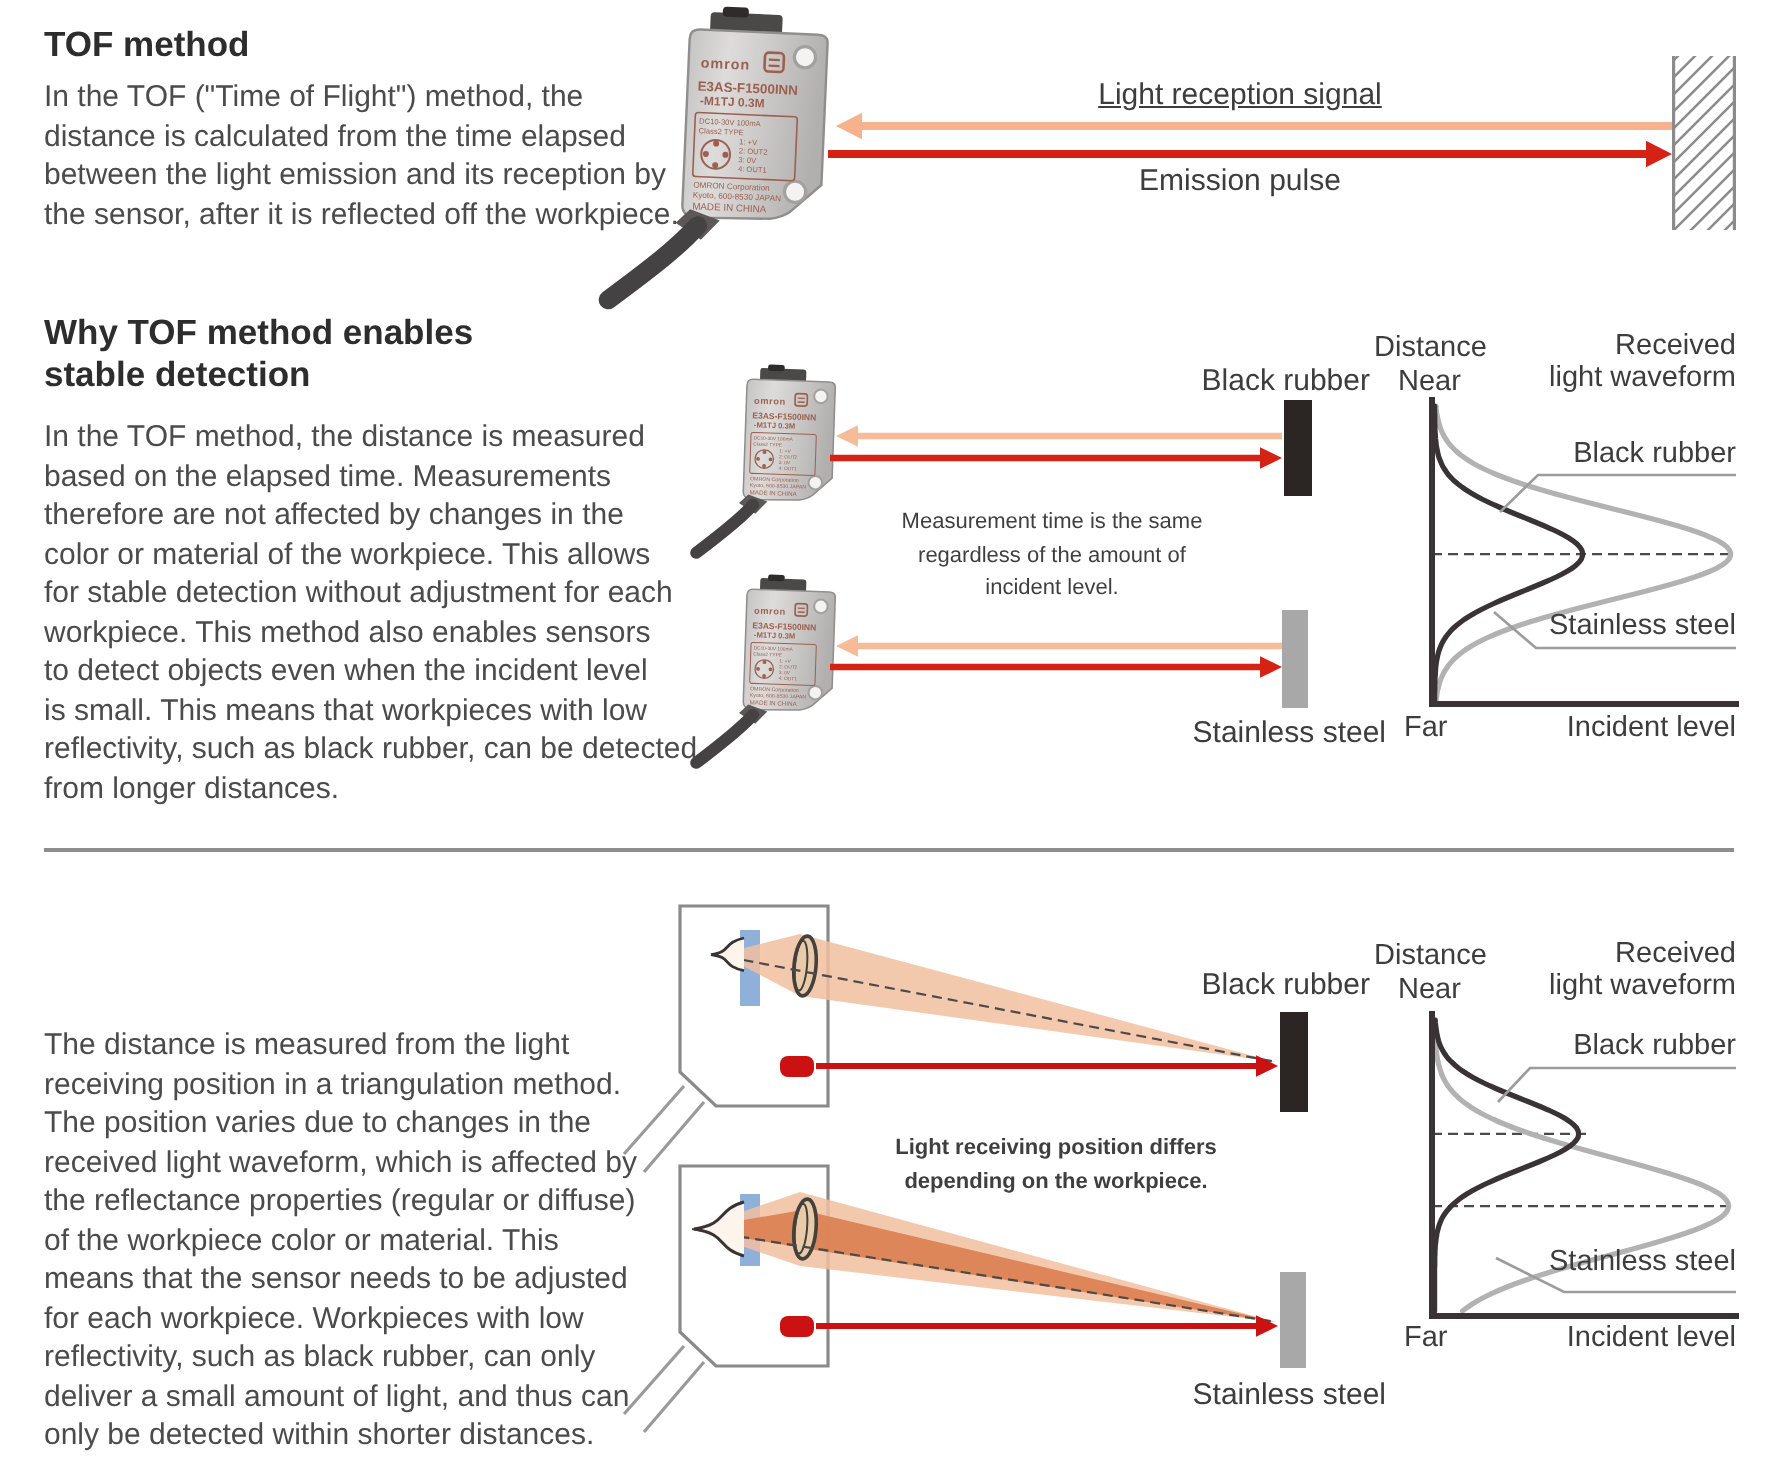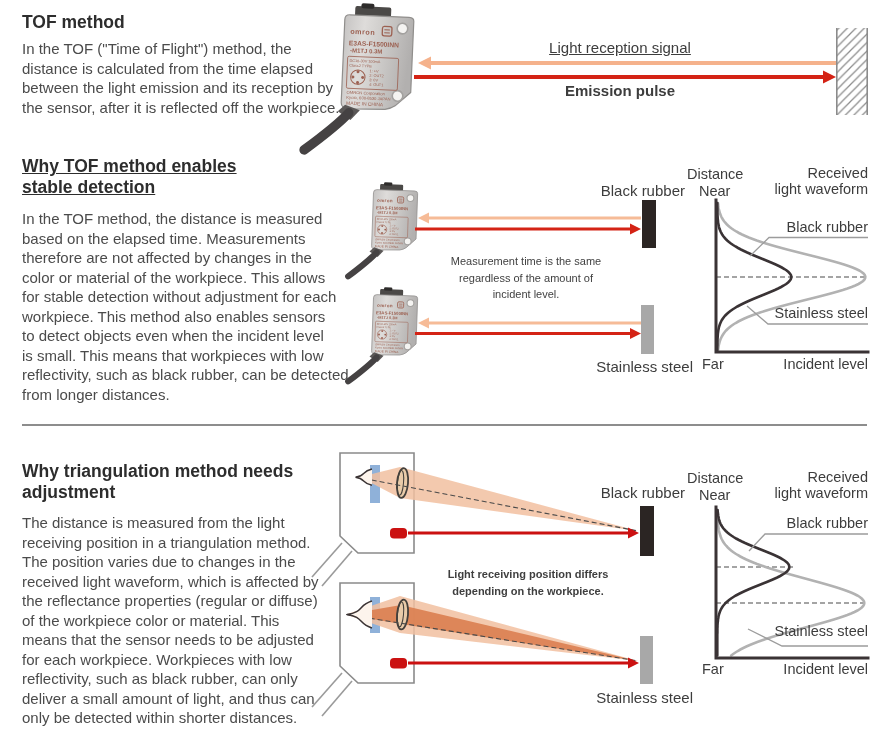--- a/index.html
+++ b/index.html
@@ -166,23 +166,23 @@
     <path d="M749,551 L765,534 L868,534" stroke="#9c9c9c" stroke-width="1.3" fill="none"></path>
     <path d="M748,629 L782,646 L868,646" stroke="#9c9c9c" stroke-width="1.3" fill="none"></path>
   </svg>
 
   <div class="h" style="left:22px;top:12px;">TOF method</div>
   <div class="p" style="left:22px;top:39px;width:350px;">In the TOF ("Time of Flight") method, the
 distance is calculated from the time elapsed
 between the light emission and its reception by
 the sensor, after it is reflected off the workpiece.</div>
   <div class="lbl c" style="left:520px;top:40px;width:200px;text-decoration:underline;">Light reception signal</div>
-  <div class="lbl c" style="left:520px;top:83px;width:200px;font-weight:bold;">Emission pulse</div>
-
-  <div class="h" style="left:22px;top:156px;text-decoration:underline;">Why TOF method enables
+  <div class="lbl c" style="left:520px;top:83px;width:200px;">Emission pulse</div>
+
+  <div class="h" style="left:22px;top:156px;">Why TOF method enables
 stable detection</div>
   <div class="p" style="left:22px;top:209px;width:350px;">In the TOF method, the distance is measured
 based on the elapsed time. Measurements
 therefore are not affected by changes in the
 color or material of the workpiece.  This allows
 for stable detection without adjustment for each
 workpiece.  This method also enables sensors
 to detect objects even when the incident level
 is small. This means that workpieces with low
 reflectivity, such as black rubber, can be detected
@@ -197,22 +197,20 @@
   <div class="clabel" style="left:699px;top:183px;">Near</div>
   <div class="clabel r" style="left:700px;top:165px;width:168px;">Received
 light waveform</div>
   <div class="clabel" style="left:702px;top:356px;">Far</div>
   <div class="clabel r" style="left:730px;top:356px;width:138px;">Incident level</div>
   <div class="clabel r" style="left:736px;top:219px;width:132px;">Black rubber</div>
   <div class="clabel r" style="left:736px;top:305px;width:132px;">Stainless steel</div>
 
   <div class="divider"></div>
 
-  <div class="h" style="left:22px;top:461px;">Why triangulation method needs
-adjustment</div>
   <div class="p" style="left:22px;top:513px;width:350px;">The distance is measured from the light
 receiving position in a triangulation method.
 The position varies due to changes in the
 received light waveform, which is affected by
 the reflectance properties (regular or diffuse)
 of the workpiece color or material.  This
 means that the sensor needs to be adjusted
 for each workpiece.  Workpieces with low
 reflectivity, such as black rubber, can only
 deliver a small amount of light, and thus can

